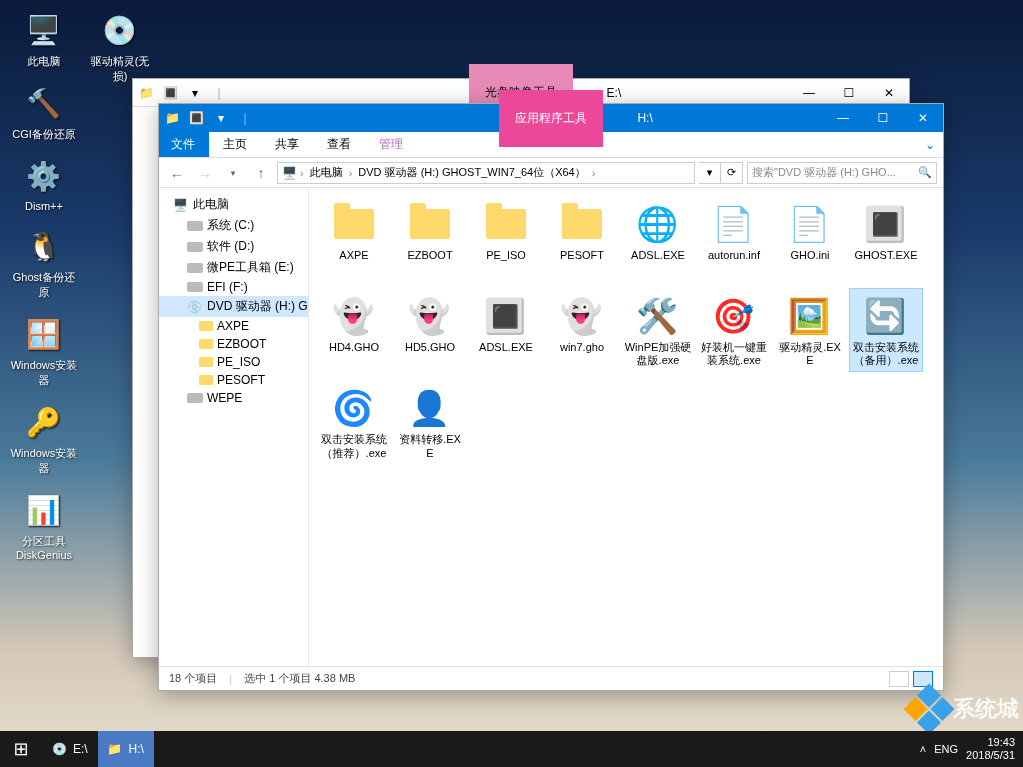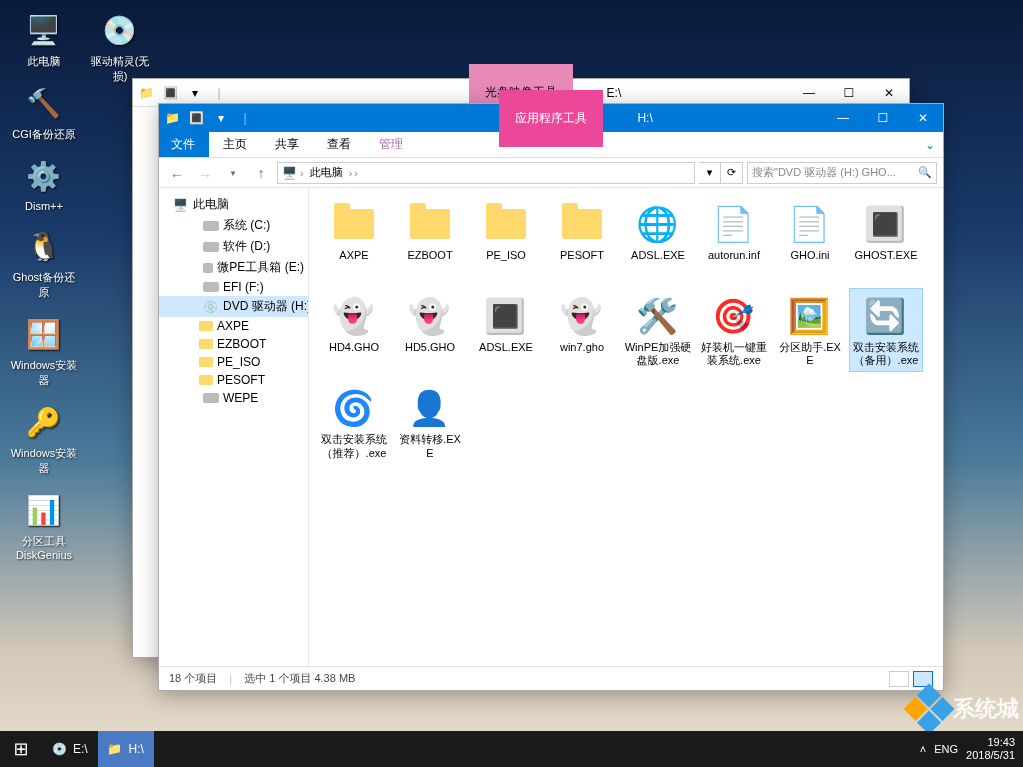--- a/index.html
+++ b/index.html
@@ -45,21 +45,21 @@
 .breadcrumb { flex: 1; height: 22px; border: 1px solid #ccc; display: flex; align-items: center; font-size: 11px; padding: 0 4px; gap: 2px; overflow: hidden; }
 .bc-seg { padding: 0 4px; white-space: nowrap; }
 .bc-sep { color: #888; }
 .refbtn { width: 22px; height: 22px; border: 1px solid #ccc; border-left: none; display: flex; align-items: center; justify-content: center; font-size: 11px; }
 .searchbox { width: 190px; height: 22px; border: 1px solid #ccc; display: flex; align-items: center; font-size: 11px; padding: 0 4px; color: #888; }
 .searchbox .sico { margin-left: auto; }
 
 .body { flex: 1; display: flex; overflow: hidden; }
 .navpane { width: 150px; border-right: 1px solid #e8e8e8; padding: 6px 0; font-size: 12px; overflow-y: auto; }
 .navitem { display: flex; align-items: center; gap: 4px; padding: 2px 4px 2px 14px; white-space: nowrap; overflow: hidden; }
-.navitem.sub { padding-left: 44px; }
+.navitem.sub { padding-left: 28px; }
 .navitem.sub2 { padding-left: 40px; }
 .navitem.sel { background: #d0e8ff; }
 .nvico { width: 16px; height: 16px; display: inline-flex; align-items: center; justify-content: center; font-size: 12px; flex-shrink: 0; }
 
 .content { flex: 1; padding: 8px; overflow: auto; }
 .filegrid { display: grid; grid-template-columns: repeat(8, 74px); gap: 8px 2px; }
 .fitem { width: 74px; display: flex; flex-direction: column; align-items: center; gap: 2px; padding: 4px 2px; font-size: 11px; text-align: center; cursor: pointer; border: 1px solid transparent; }
 .fitem.sel { background: #cce8ff; border: 1px solid #99d1ff; }
 .fico { width: 46px; height: 46px; display: flex; align-items: center; justify-content: center; font-size: 34px; position: relative; }
 .flab { word-break: break-all; line-height: 1.2; min-height: 26px; }
@@ -169,20 +169,21 @@
   <div class="addrbar">
     <div class="navbtn">←</div>
     <div class="navbtn" style="opacity:.4">→</div>
     <div class="navbtn" style="font-size:9px">▾</div>
     <div class="navbtn">↑</div>
     <div class="breadcrumb">
       <span class="nvico">🖥️</span>
       <span class="bc-sep">›</span>
       <span class="bc-seg">此电脑</span>
       <span class="bc-sep">›</span>
+      <span class="bc-seg">DVD 驱动器 (H:) GHOST_WIN7_64位（X64）</span>
       <span class="bc-sep">›</span>
     </div>
     <div style="display:flex">
       <div class="refbtn">▾</div>
       <div class="refbtn">⟳</div>
     </div>
     <div class="searchbox">
       <span>搜索"DVD 驱动器 (H:) GHO...</span>
       <span class="sico">🔍</span>
     </div>
@@ -318,21 +319,21 @@
           <div class="fitem">
             <div class="fico">
               <div style="font-size:34px">🎯</div>
             </div>
             <div class="flab">好装机一键重装系统.exe</div>
           </div>
           <div class="fitem">
             <div class="fico">
               <div style="font-size:34px">🖼️</div>
             </div>
-            <div class="flab">分区助手.EXE</div>
+            <div class="flab">驱动精灵.EXE</div>
           </div>
           <div class="fitem sel">
             <div class="fico">
               <div style="font-size:34px">🔄</div>
             </div>
             <div class="flab">双击安装系统（备用）.exe</div>
           </div>
           <div class="fitem">
             <div class="fico">
               <div style="font-size:34px">🌀</div>

